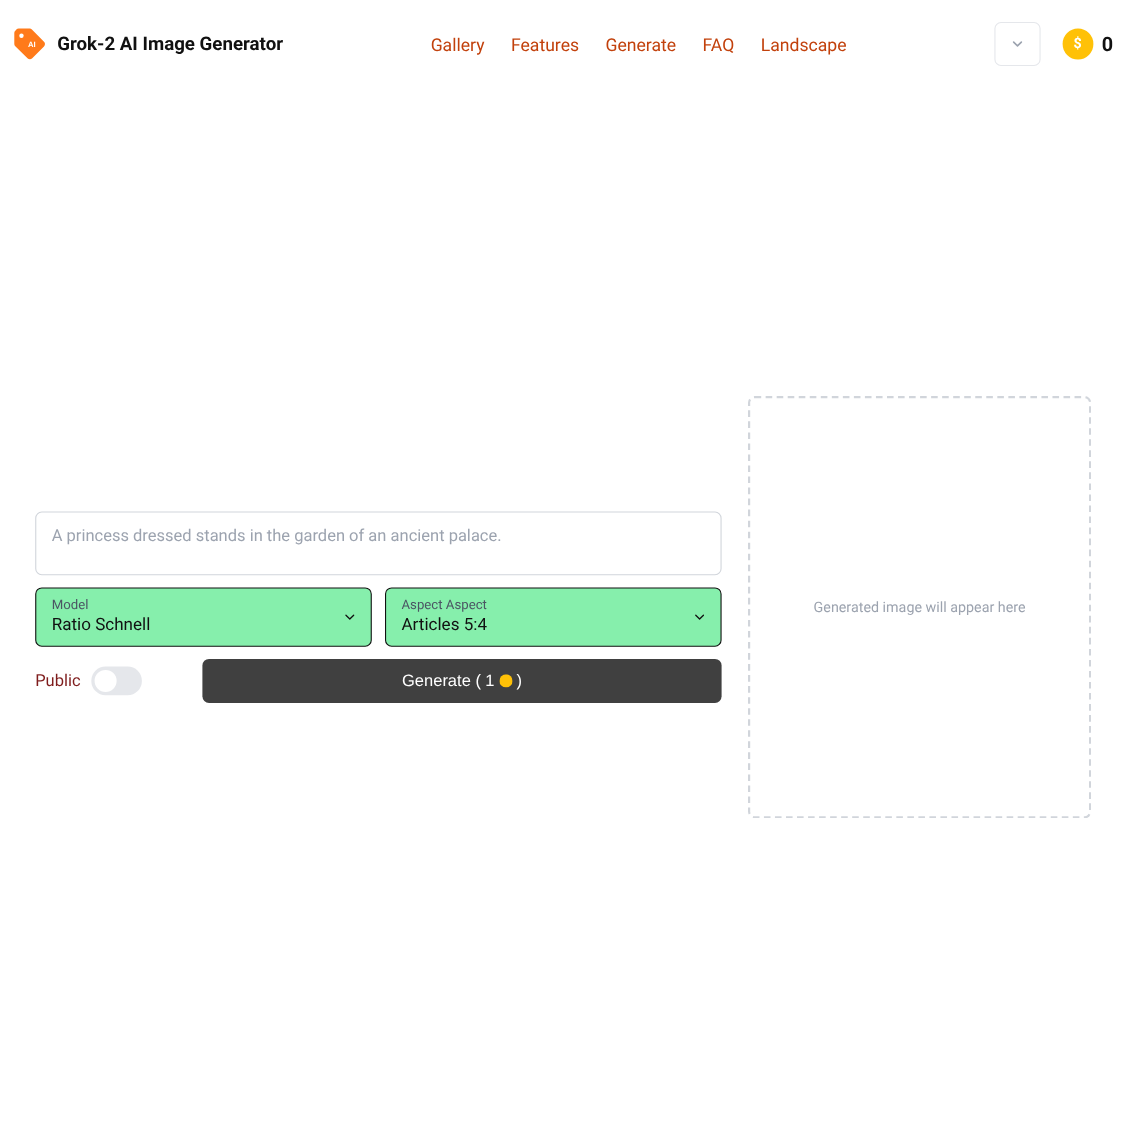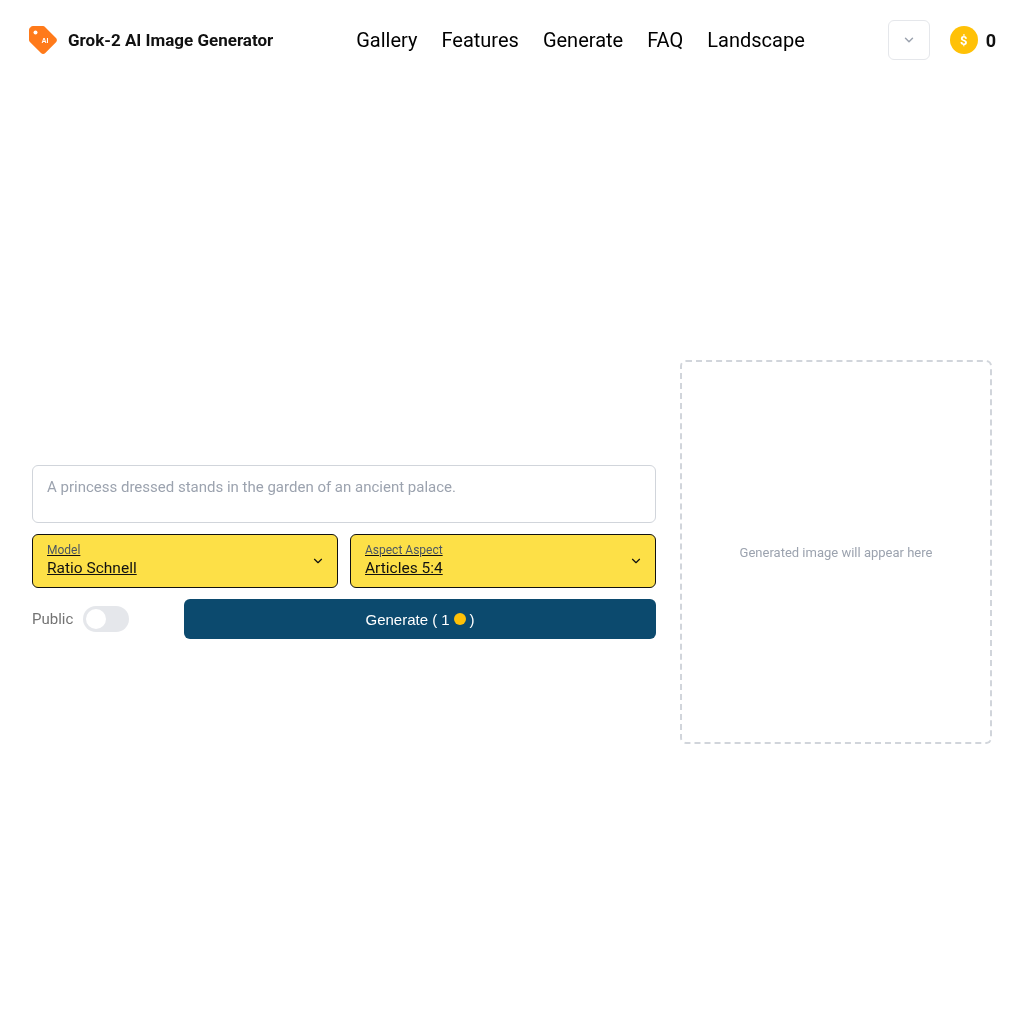--- a/index.html
+++ b/index.html
@@ -11,21 +11,21 @@
     color: #111;
     overflow: hidden;
   }
 
   
   .header {
     height: 80px;
     width: 100%;
     display: flex;
     align-items: center;
-    padding: 0 28px;
+    padding: 0 12px;
   }
   .logo-wrap {
     display: flex;
     align-items: center;
     gap: 10px;
     flex-shrink: 0;
   }
   .logo-svg { display: block; }
   .logo-text {
     font-size: 17px;
@@ -33,22 +33,22 @@
     color: #111;
     white-space: nowrap;
   }
   .nav {
     flex: 1;
     display: flex;
     justify-content: center;
     gap: 24px;
   }
   .nav a {
-    font-size: 20px;
-    color: #000000;
+    font-size: 16px;
+    color: #c2410c;
     text-decoration: none;
     cursor: pointer;
   }
   .header-right {
     display: flex;
     align-items: center;
     gap: 20px;
   }
   .lang-btn {
     width: 42px;
@@ -123,22 +123,21 @@
     display: flex;
     gap: 12px;
   }
   .select {
     flex: 1;
     border: 1px solid #111;
     border-radius: 6px;
     padding: 8px 6px 10px 14px;
     position: relative;
     cursor: pointer;
-    background: #fde047;
-    text-decoration: underline;
+    background: #86efac;
   }
   .select-label {
     font-size: 12px;
     color: #4b5563;
     line-height: 1.2;
   }
   .select-value {
     font-size: 15.5px;
     color: #111;
     margin-top: 2px;
@@ -157,21 +156,21 @@
   }
   .public-wrap {
     display: flex;
     align-items: center;
     gap: 10px;
     flex: 0 0 auto;
     width: 140px;
   }
   .public-label {
     font-size: 15px;
-    color: #737373;
+    color: #7f1d1d;
   }
   .toggle {
     width: 46px;
     height: 26px;
     border-radius: 14px;
     background: #e5e7eb;
     position: relative;
     cursor: pointer;
   }
   .toggle-dot {
@@ -181,21 +180,21 @@
     width: 20px;
     height: 20px;
     border-radius: 50%;
     background: #fff;
   }
   .generate-btn {
     flex: 1;
     height: 40px;
     border: none;
     border-radius: 6px;
-    background: #0c4a6e;
+    background: #404040;
     color: #fff;
     font-size: 15px;
     display: flex;
     align-items: center;
     justify-content: center;
     gap: 4px;
     cursor: pointer;
   }
 
   .preview {

